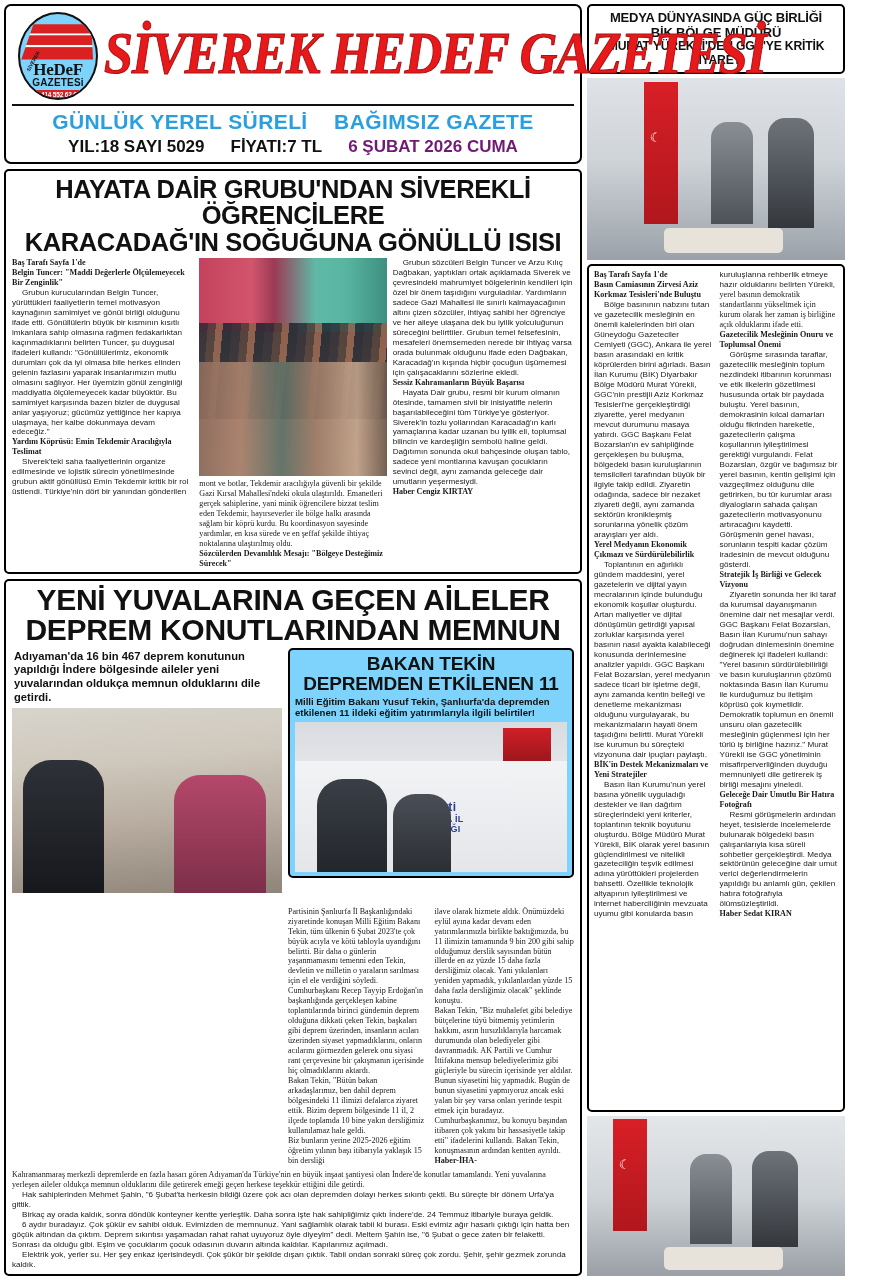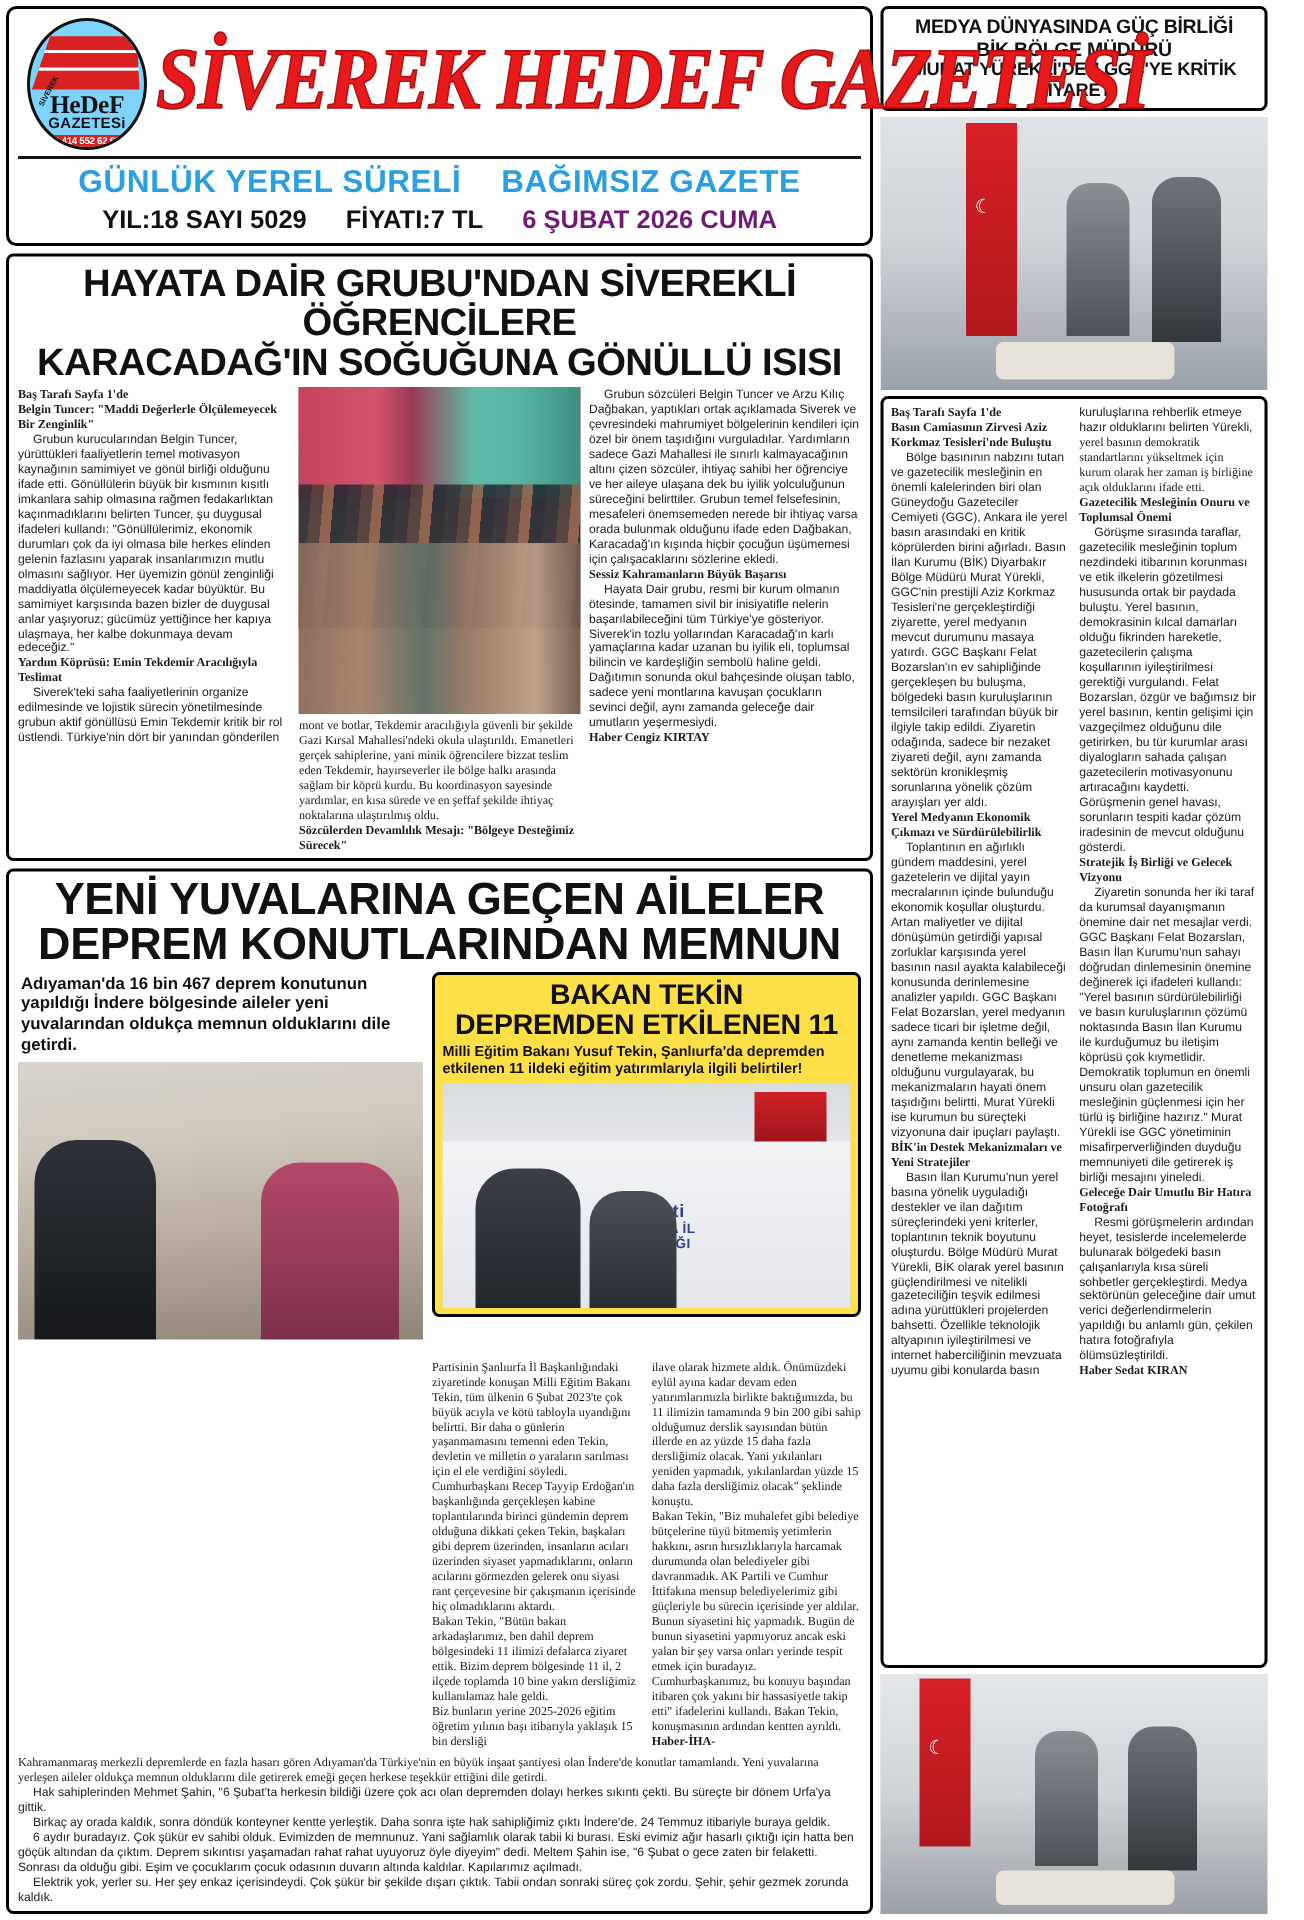--- a/index.html
+++ b/index.html
@@ -274,21 +274,21 @@
       <div class="hl-main2" style="margin-bottom:2px;">DEPREM KONUTLARINDAN MEMNUN</div>
 
       <div style="display:flex; gap:6px; flex:1;">
 
         <div style="width:270px; display:flex; flex-direction:column;">
           <div class="art2-intro">Adıyaman'da 16 bin 467 deprem konutunun yapıldığı İndere bölgesinde aileler yeni yuvalarından oldukça memnun olduklarını dile getirdi.</div>
           <div class="photo ph-women"></div>
         </div>
 
         <div style="flex:1;">
-          <div class="box" style="padding:4px 5px; background:#fde047;">
+          <div class="box" style="padding:4px 5px; background:#7dd3fc;">
             <div class="boxhl">
               <div class="l1">BAKAN TEKİN</div>
               <div class="l2">DEPREMDEN ETKİLENEN 11</div>
             </div>
             <div class="boxsub">Milli Eğitim Bakanı Yusuf Tekin, Şanlıurfa'da depremden etkilenen 11 ildeki eğitim yatırımlarıyla ilgili belirtiler!</div>
             <div class="photo ph-akparti" style="margin-top:4px;">
               <div class="akp-flag"></div>
               <div class="akp-banner">
                 <div class="akp-t1">AK Parti</div>
                 <div class="akp-t2">ŞANLIURFA İL</div>

